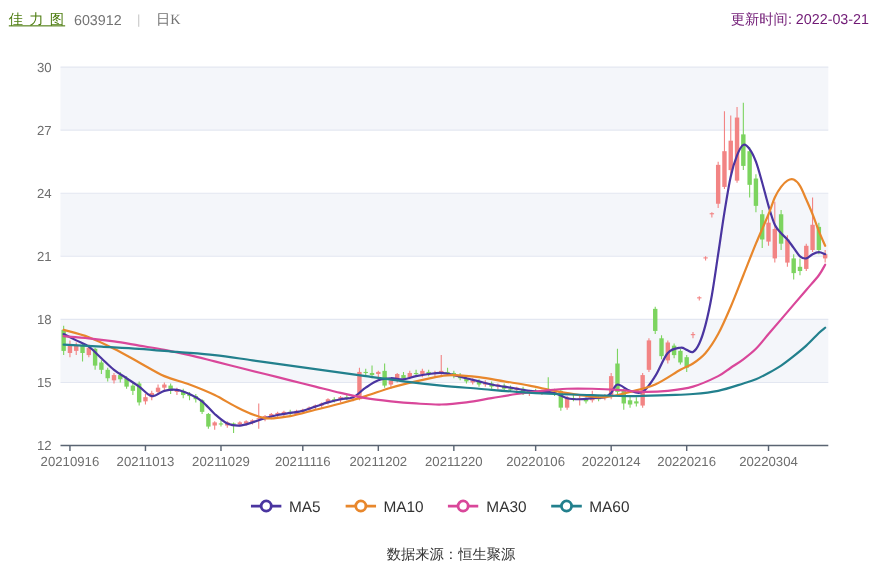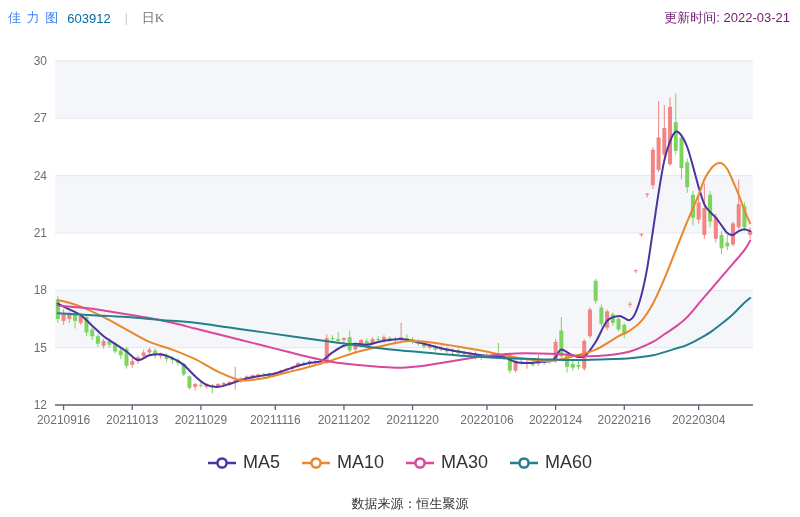--- a/index.html
+++ b/index.html
@@ -1,27 +1,27 @@
 <!DOCTYPE html>
 <html><head>
 <meta charset="utf-8">
 <style>
   html,body{margin:0;padding:0;background:#fff;}
   body{font-family:"Liberation Sans","DejaVu Sans",sans-serif;-webkit-font-smoothing:antialiased;}
   #app{position:relative;width:800px;height:517px;background:#fff;overflow:hidden;}
   .hdr{position:absolute;top:6px;left:0;width:100%;height:24px;font-size:13px;color:#2e2e2e;}
   .hdr-left{position:absolute;left:8px;top:3px;display:flex;align-items:center;gap:8px;}
-  .stock-name{letter-spacing:1px;color:#3b82f6;}
-  .stock-code{color:#0369a1;}
+  .stock-name{letter-spacing:1px;color:#4d7c0f;text-decoration:underline;}
+  .stock-code{color:#737373;}
   .hdr-divider{color:#c9c9c9;padding:0 6px;font-size:12px;}
   .period{color:#737373;font-family:Liberation Serif, serif;}
   .hdr-right{position:absolute;right:10px;top:3px;color:#701a75;}
   #chart-wrap{position:absolute;top:36px;left:0;width:800px;height:400px;}
   .legend{position:absolute;top:452px;left:0;width:800px;display:flex;justify-content:center;align-items:center;gap:22px;}
-  .legend-item{display:flex;align-items:center;gap:7px;font-size:18px;color:#333;}
+  .legend-item{display:flex;align-items:center;gap:7px;font-size:14px;color:#333;}
   .legend-marker{display:inline-block;line-height:0;}
   .footer{position:absolute;top:495px;left:0;width:800px;text-align:center;font-size:13px;color:#333;margin-left:10px;}
 </style>
 </head>
 <body>
 
 <div id="app">
   <div class="hdr">
     <div class="hdr-left">
       <span class="stock-name">佳 力 图</span>

